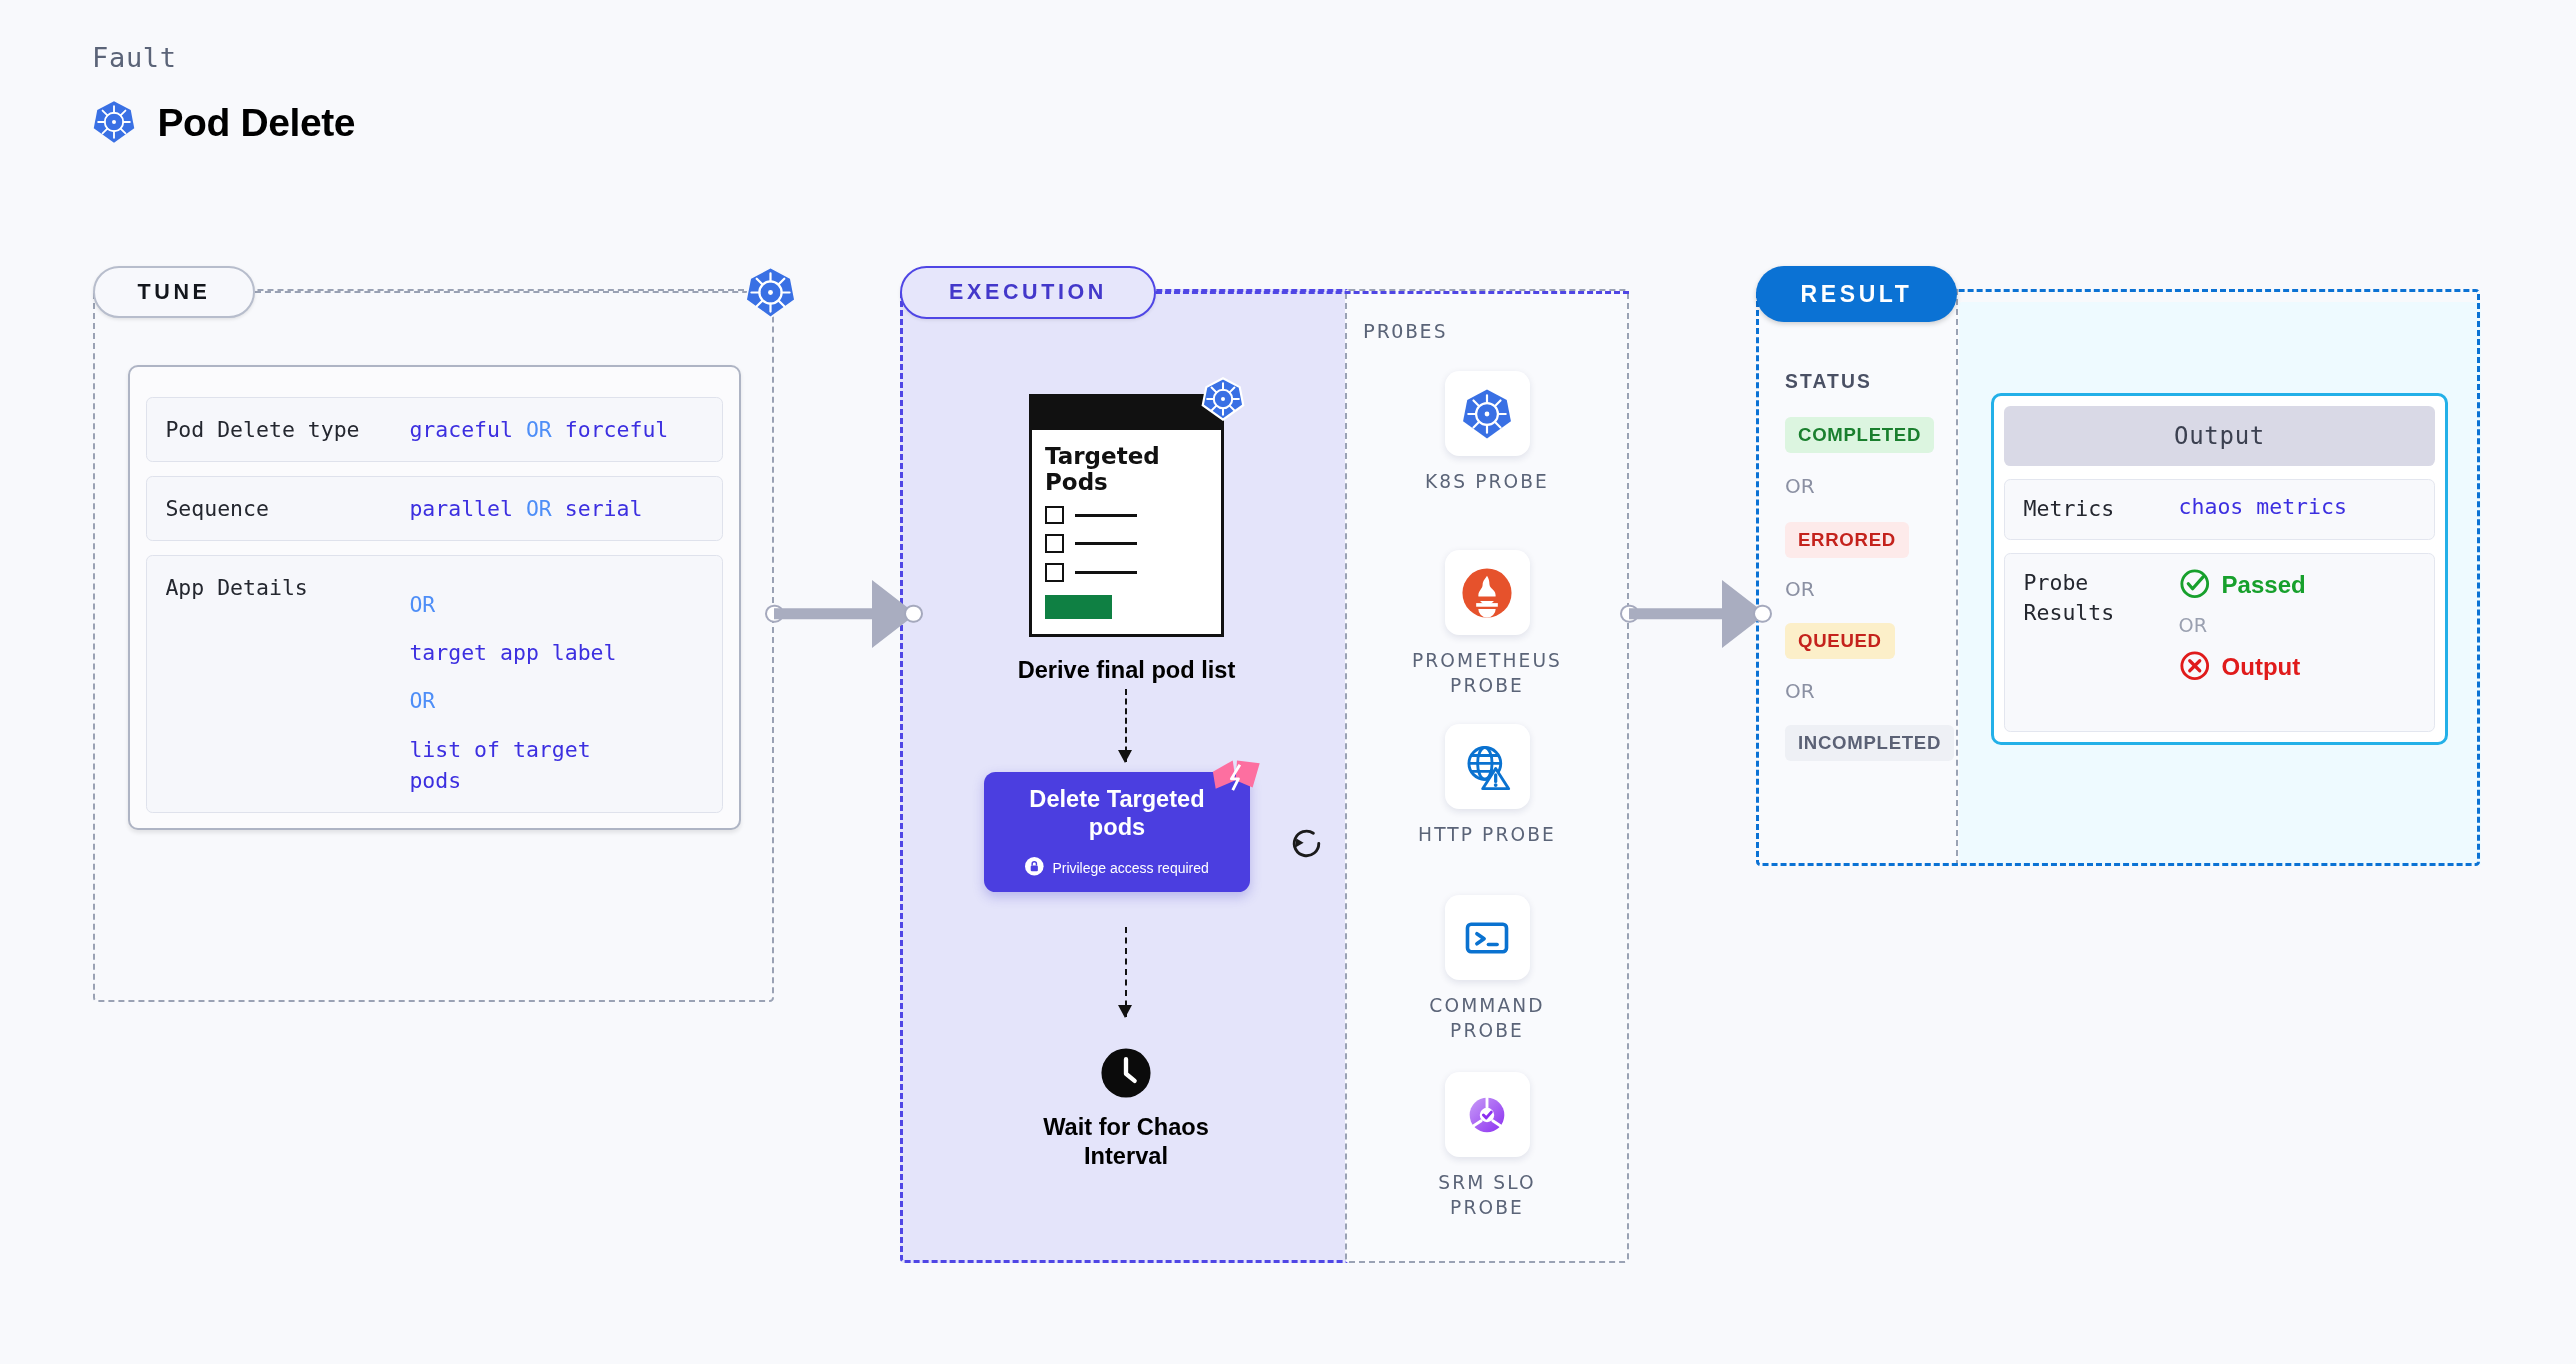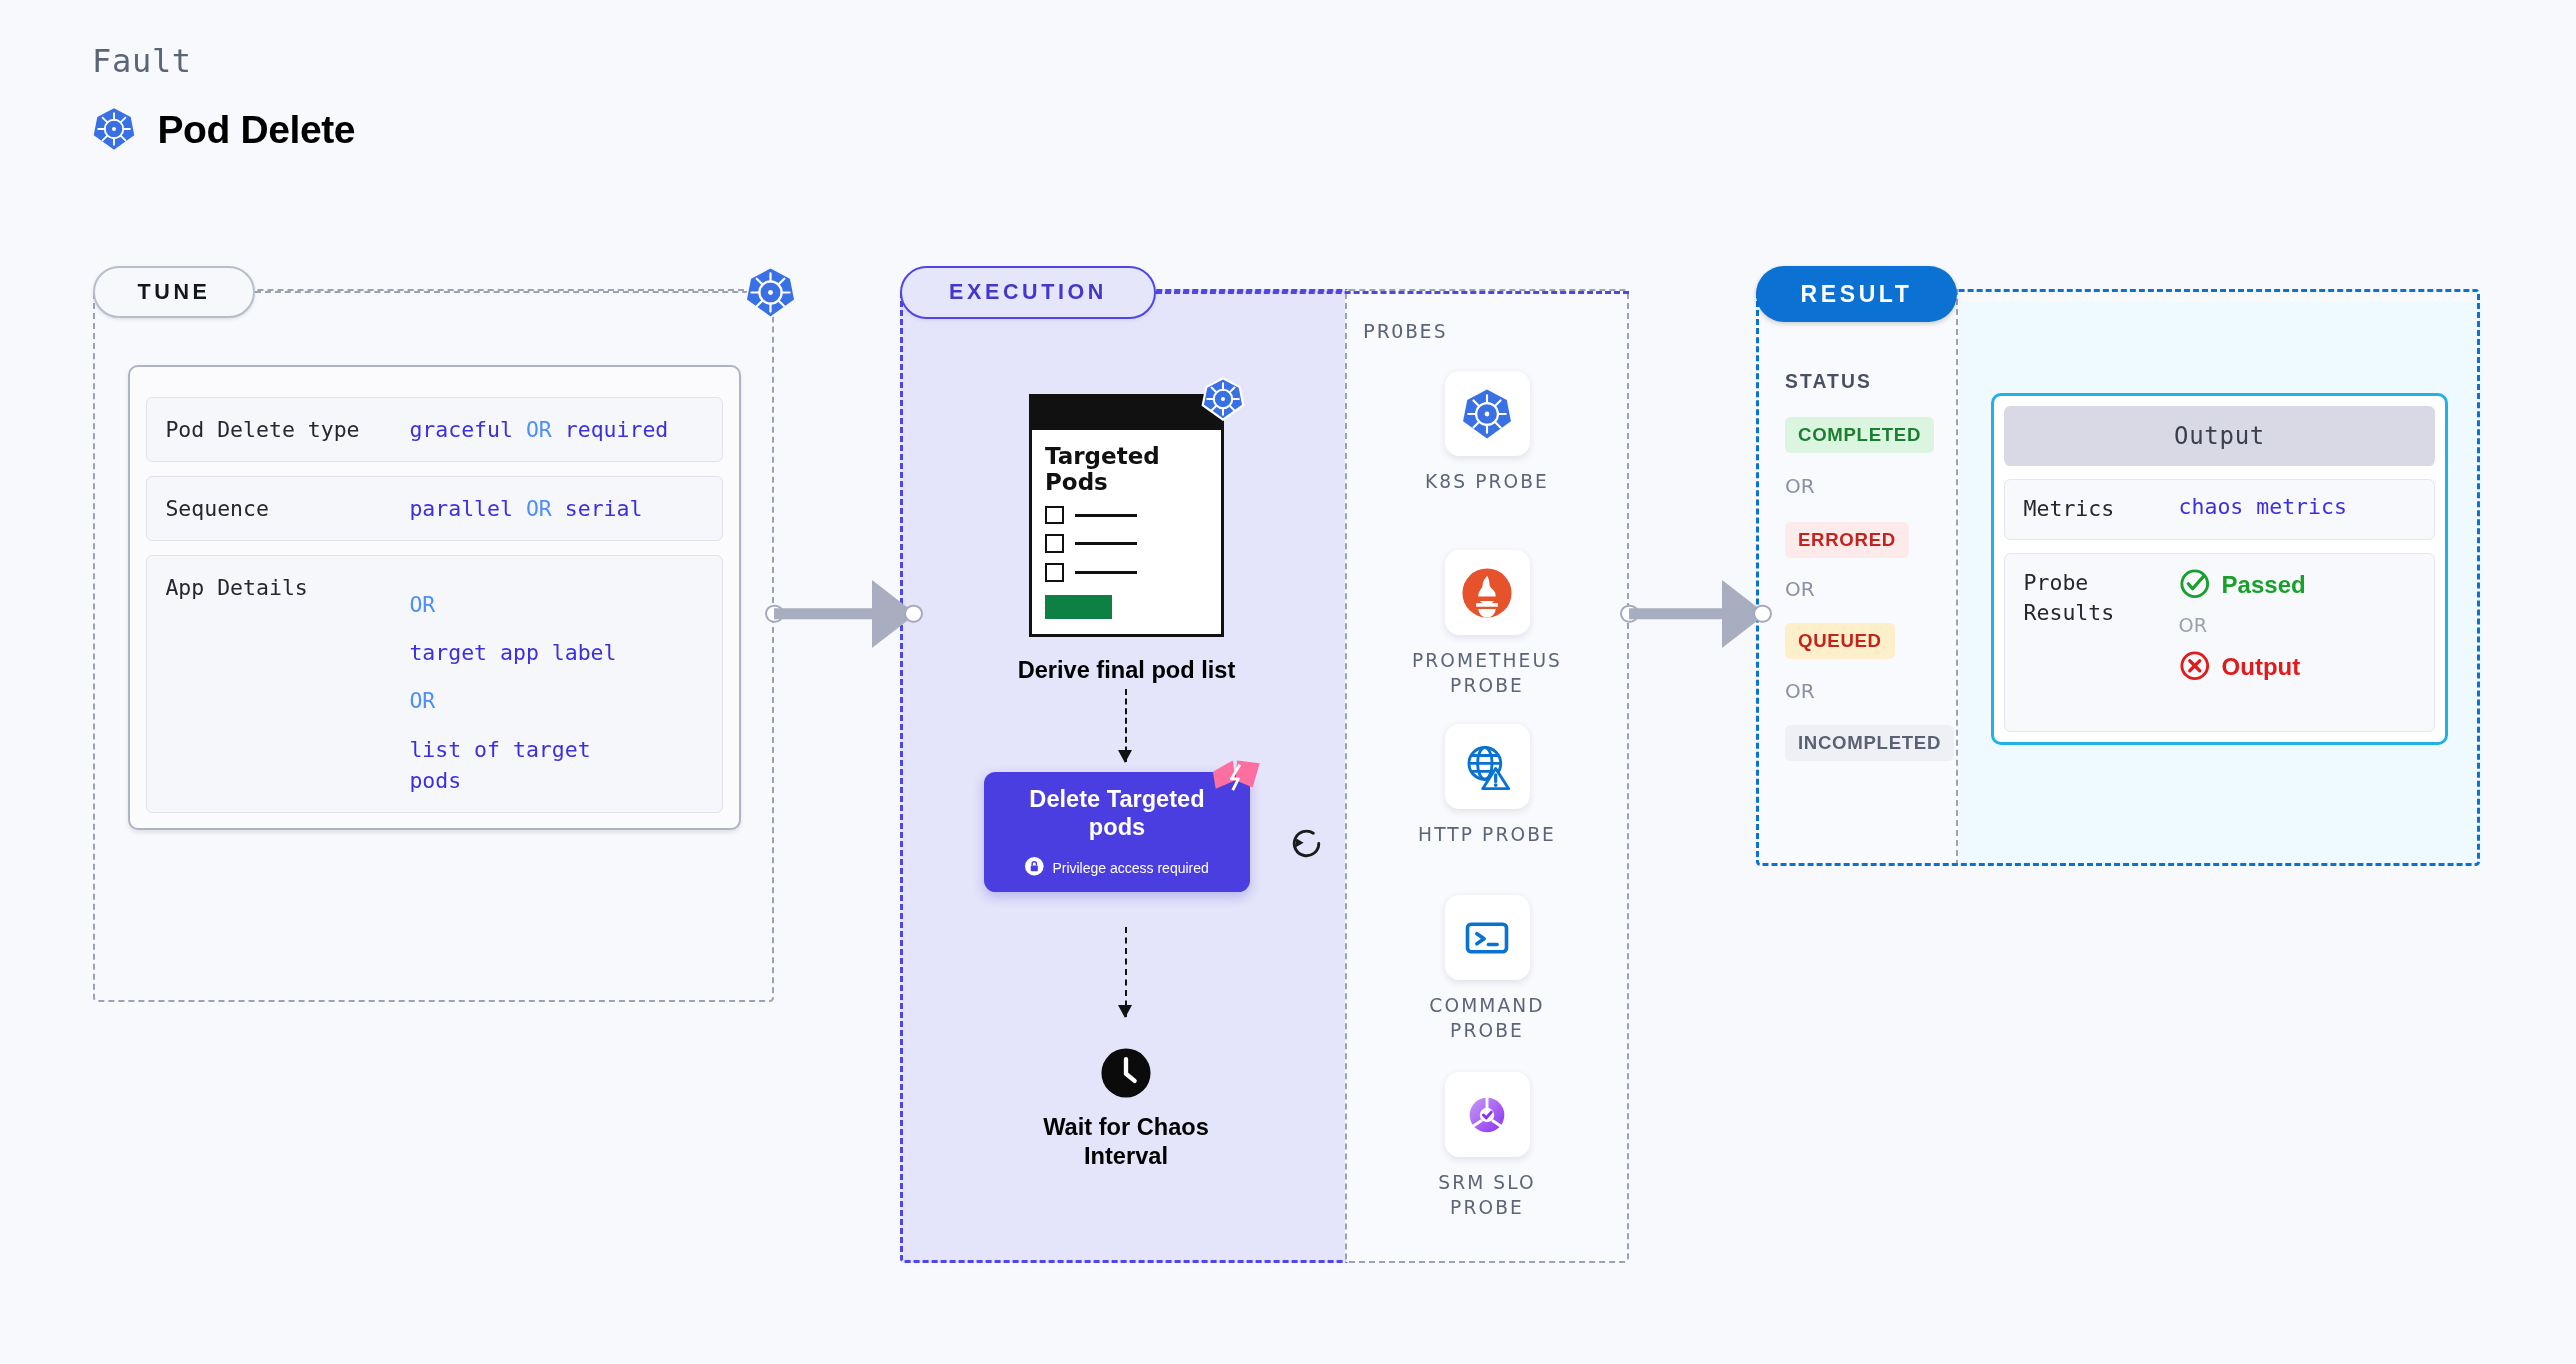--- a/index.html
+++ b/index.html
@@ -8,21 +8,21 @@
     background: #f8f9fc;
     font-family: "Liberation Sans", sans-serif;
     overflow: hidden;
   }
   .mono { font-family: "DejaVu Sans Mono", "Liberation Mono", monospace; }
 
   
   #header { position: absolute; left: 92px; top: 42px; }
   #fault-label {
     font-family: "DejaVu Sans Mono", monospace;
-    font-size: 32px; color: #5b6478; letter-spacing: 0.7px;
+    font-size: 27px; color: #5b6478; letter-spacing: 0.7px;
   }
   #fault-title-row { display: flex; align-items: center; gap: 21.5px; margin-top: 27px; }
   #fault-title {
     font-size: 39px; font-weight: bold; color: #000; letter-spacing: -0.4px;
   }
 
   
   .section-pill {
     position: absolute; display: flex; align-items: center; justify-content: center;
     border-radius: 716px; font-weight: bold; letter-spacing: 3.6px; z-index: 20;
@@ -241,21 +241,21 @@
   </svg>
 </div>
 
 <div id="user-inputs-card">
 
   <div class="input-row">
     <div class="k mono">Pod Delete type</div>
     <div class="v mono">
       <span class="val">graceful</span>
       <span class="or">OR</span>
-      <span class="val">required</span>
+      <span class="val">forceful</span>
     </div>
   </div>
 
   <div class="input-row">
     <div class="k mono">Sequence</div>
     <div class="v mono">
       <span class="val">parallel</span>
       <span class="or">OR</span>
       <span class="val">serial</span>
     </div>

